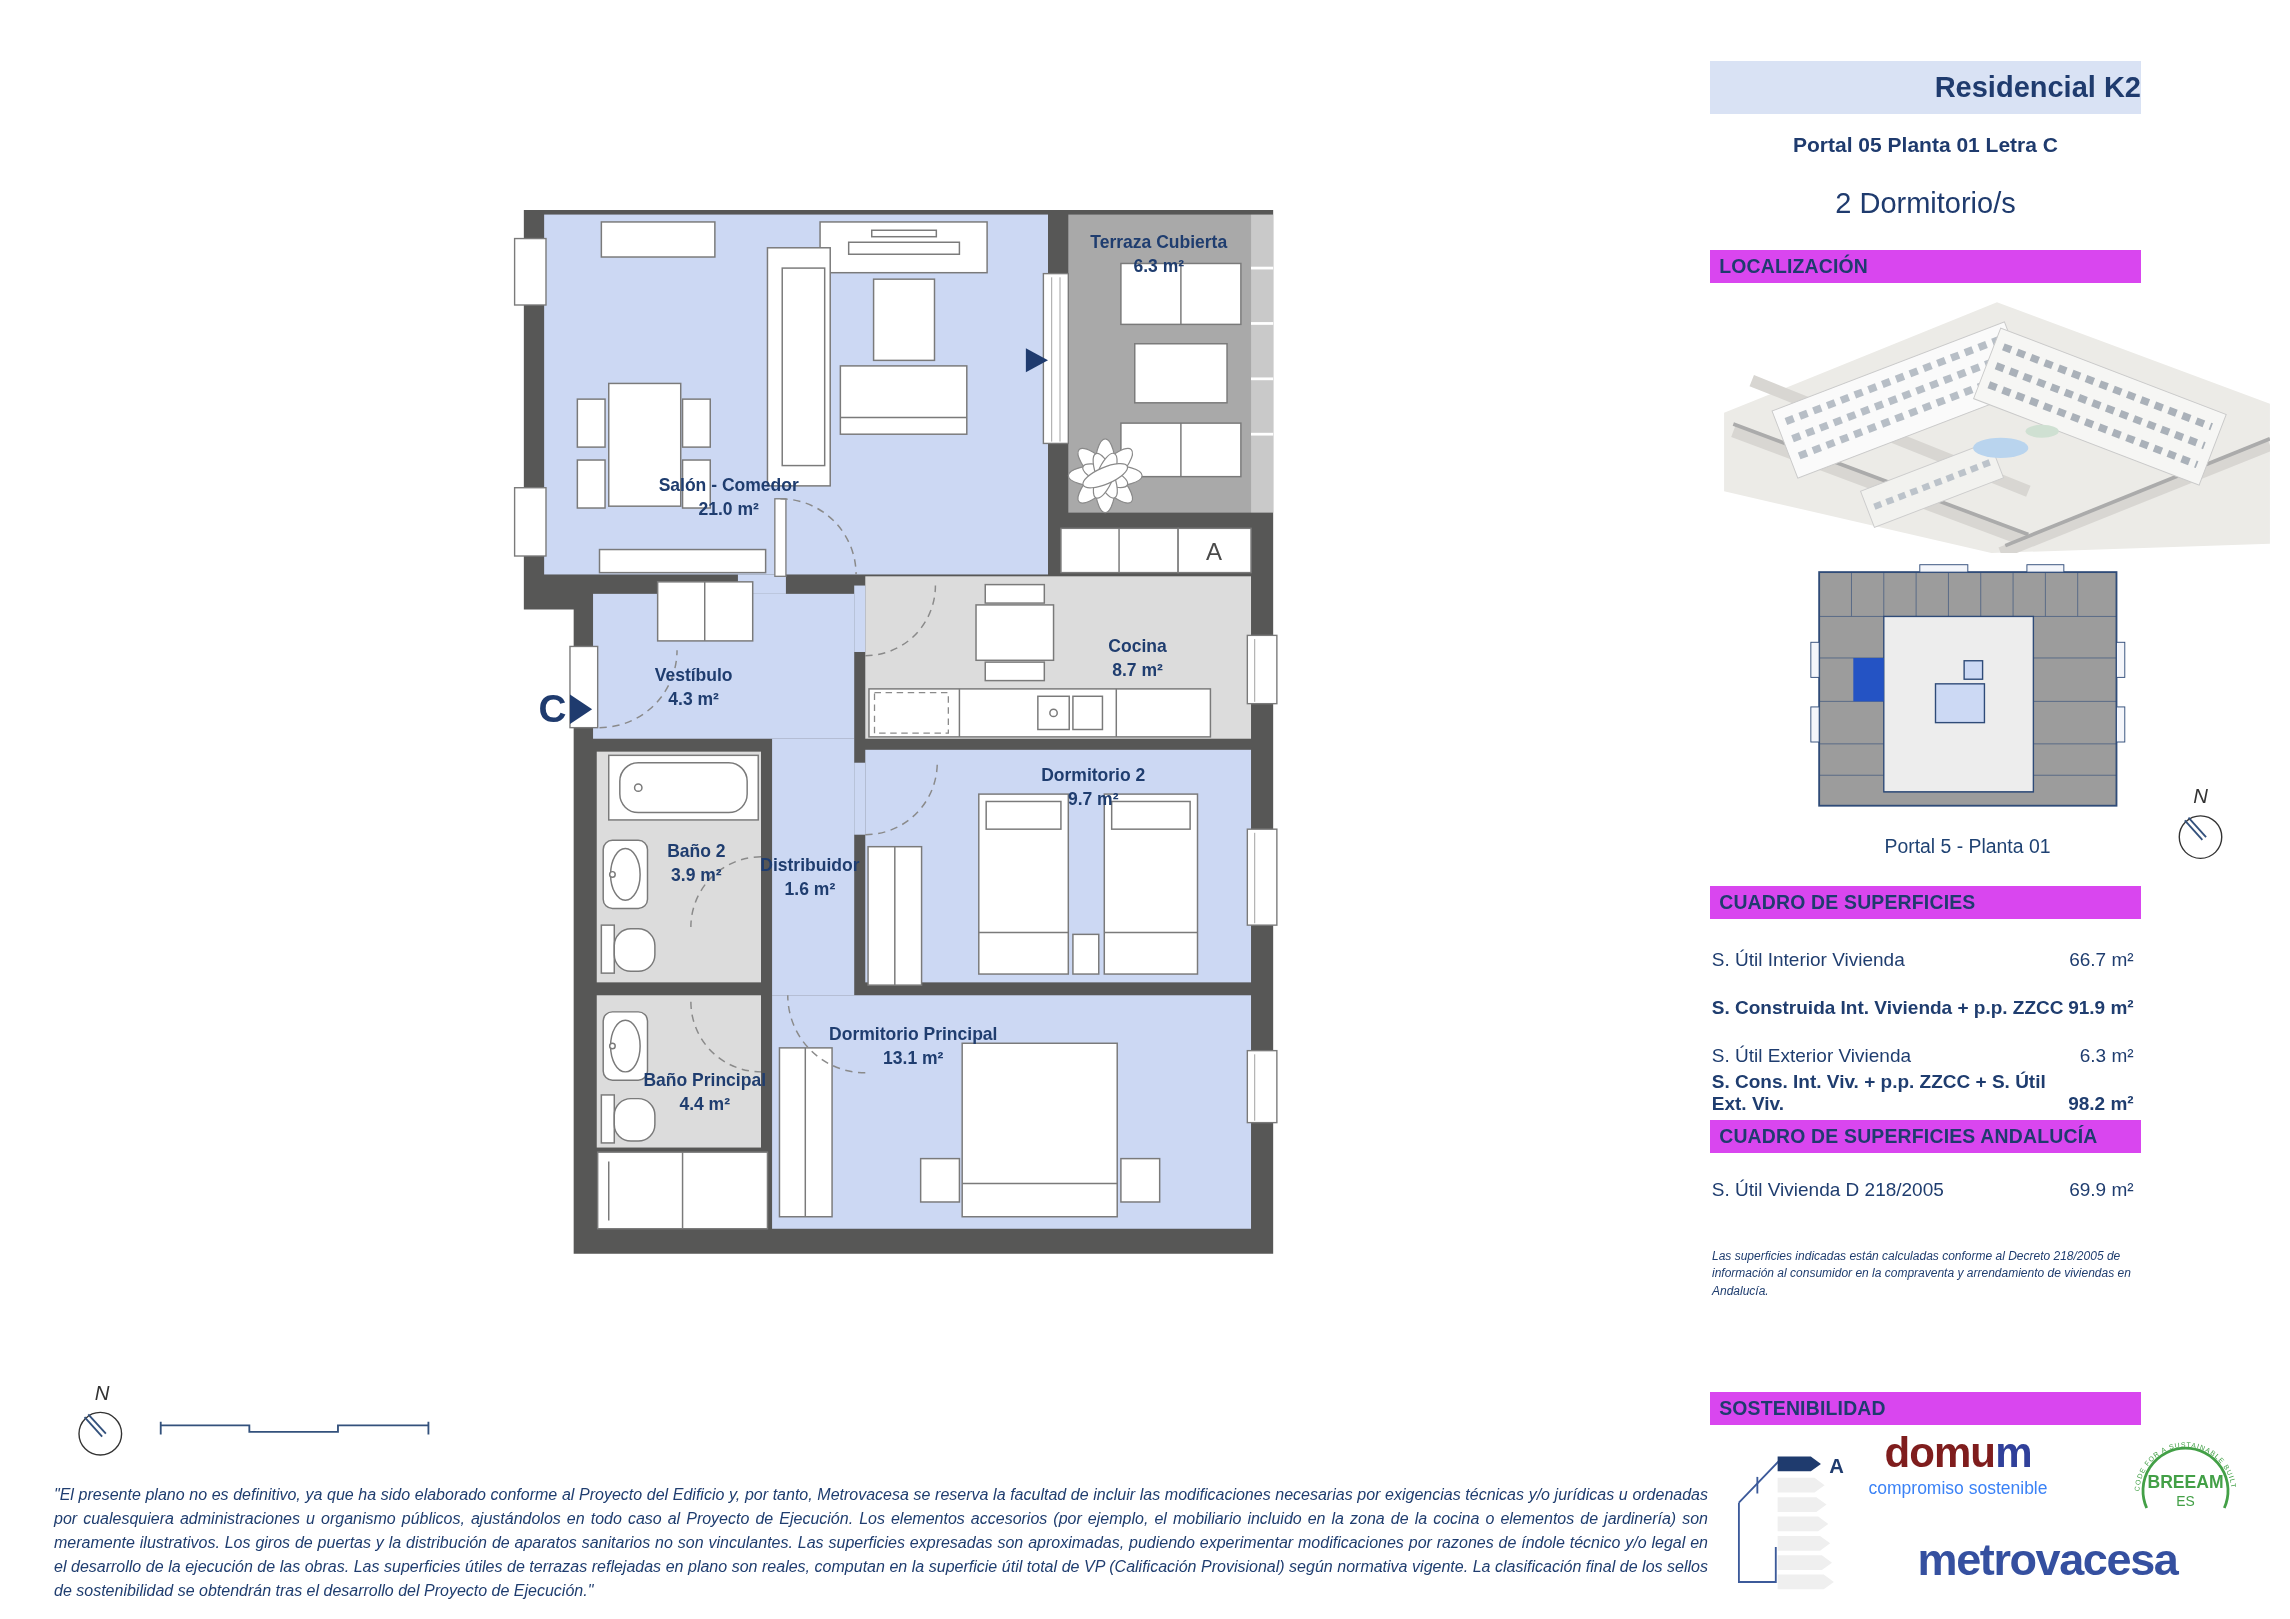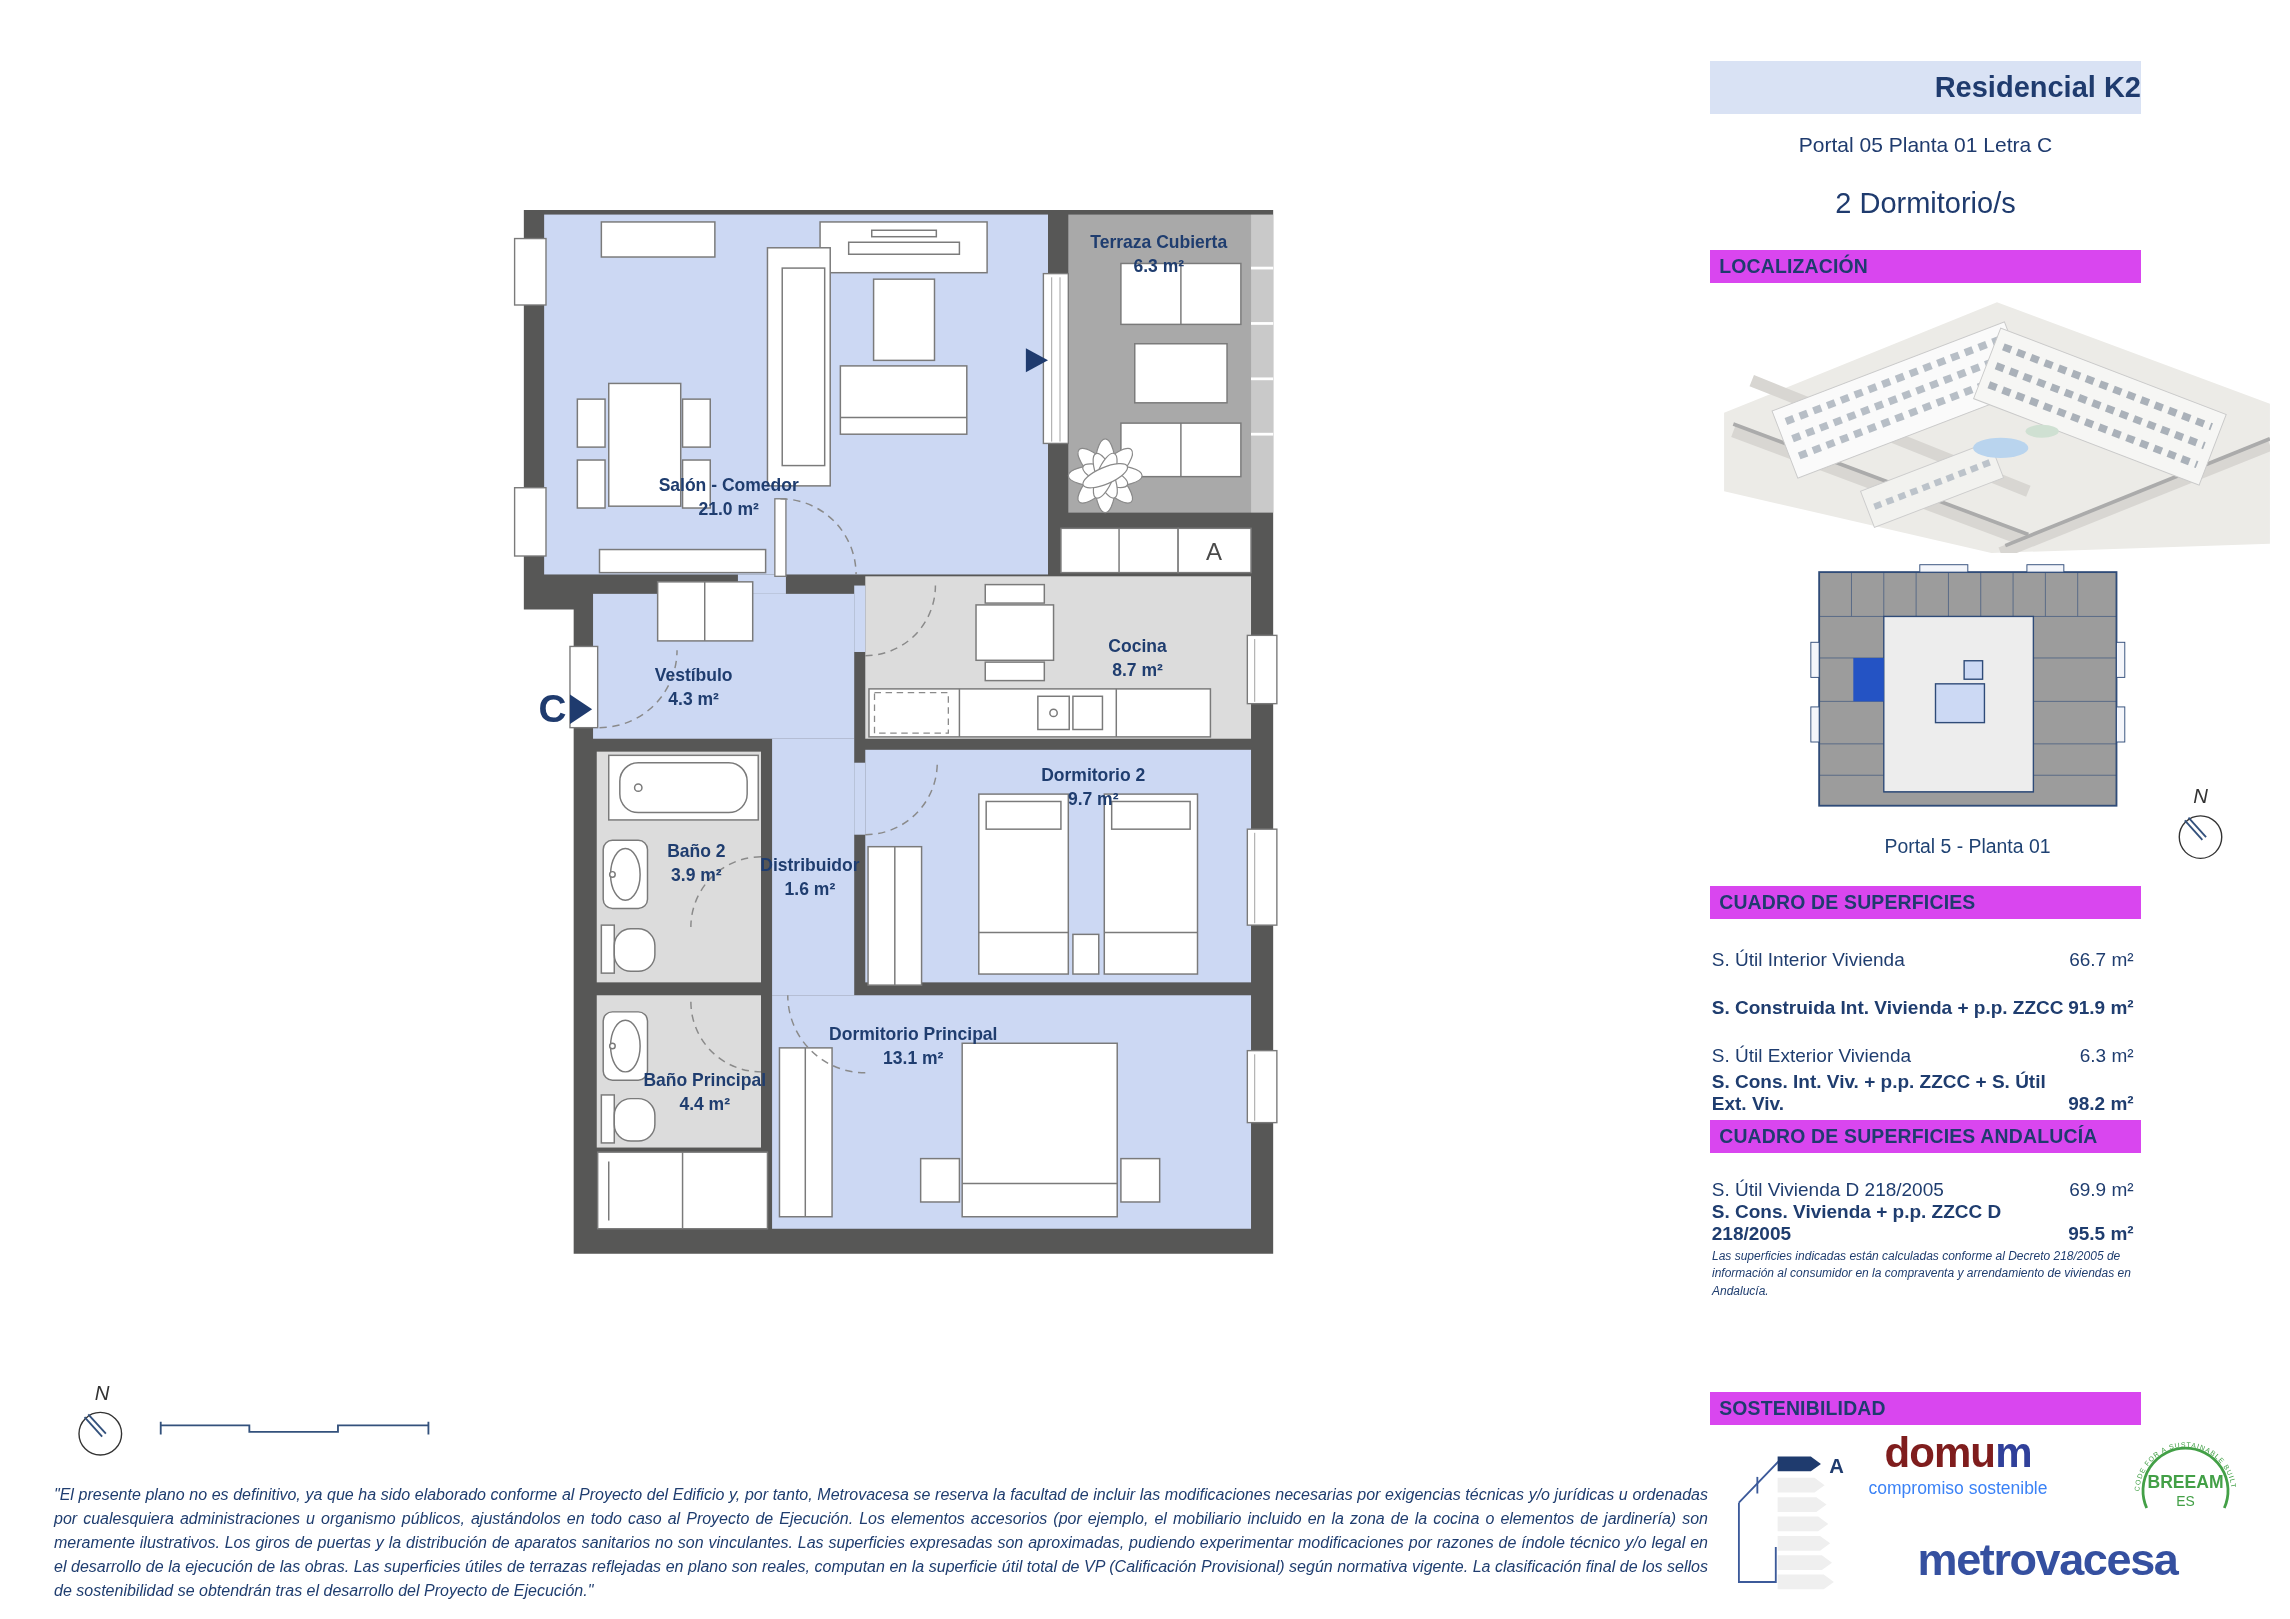--- a/index.html
+++ b/index.html
@@ -4,21 +4,21 @@
 <style>
   html,body{margin:0;padding:0;background:#fff;}
   .page{position:relative;width:2291px;height:1620px;background:#ffffff;overflow:hidden;
         font-family:"Liberation Sans",sans-serif;color:#1f3d6f;}
   .abs{position:absolute;}
   svg{font-family:"Liberation Sans",sans-serif;}
   
   .title-band{left:1710px;top:61px;width:431px;height:53px;background:#d9e2f4;
     display:flex;align-items:center;justify-content:flex-end;}
   .title-band span{font-size:29px;font-weight:bold;color:#1f3b6e;}
-  .subtitle{left:1710px;top:133px;width:431px;text-align:center;font-size:21px;color:#1f3b6e;}
+  .subtitle{left:1710px;top:133px;width:431px;text-align:center;font-size:21px;color:#1f3b6e;font-weight:bold;}
   .bedrooms{left:1710px;top:187px;width:431px;text-align:center;font-size:29px;color:#1f3b6e;}
   .band{left:1710px;width:431px;height:33px;background:#d946ef;display:flex;align-items:center;}
   .band span{font-size:19.4px;font-weight:bold;color:#1f3b6e;padding-left:9.2px;letter-spacing:0.2px;}
   .sup-rows{left:1710px;width:431px;}
   .sup-row{height:48px;display:flex;align-items:flex-end;justify-content:space-between;
     font-size:19px;color:#1f3d6f;padding:0 7.4px 0 1.8px;box-sizing:border-box;}
   .sup-row.bold{font-weight:bold;}
   .sup-row .val{white-space:nowrap;}
   .and-note{left:1712px;top:1248px;width:429px;font-size:12px;font-style:italic;
     line-height:1.45;color:#1f3d6f;}
@@ -341,24 +341,20 @@
   </div>
 
   <div class="abs band" style="top:1120px;">
     <span>CUADRO DE SUPERFICIES ANDALUCÍA</span>
   </div>
   <div class="abs sup-rows" style="top:1157px;">
     <div class="sup-row" style="height:44px;">
       <span>S. Útil Vivienda D 218/2005</span>
       <span class="val">69.9 m²</span>
     </div>
-    <div class="sup-row bold" style="height:44px;">
-      <span>S. Cons. Vivienda + p.p. ZZCC D 218/2005</span>
-      <span class="val">95.5 m²</span>
-    </div>
   </div>
   <div class="abs and-note">Las superficies indicadas están calculadas conforme al Decreto 218/2005 de información al consumidor en la compraventa y arrendamiento de viviendas en Andalucía.</div>
 
   <div class="abs band" style="top:1392px;">
     <span>SOSTENIBILIDAD</span>
   </div>
 
   <svg class="abs" style="left:1726px;top:1436px;" width="118" height="162" viewBox="0 0 128 175">
     <path d="M14,72 L60,24 M14,72 L14,158 L54,158 L54,120" fill="none" stroke="#3c5a9a" stroke-width="2"></path>
     <path d="M34,44 L34,62" fill="none" stroke="#3c5a9a" stroke-width="2"></path>

